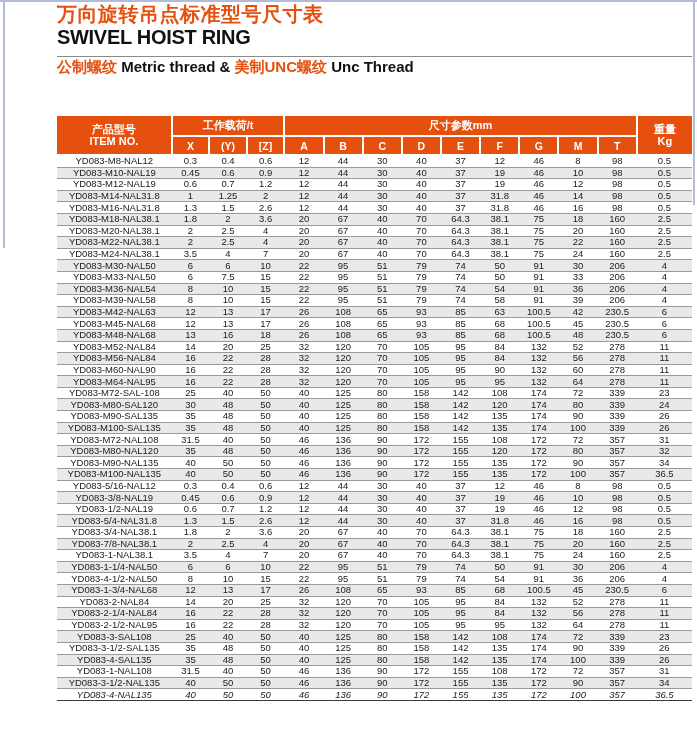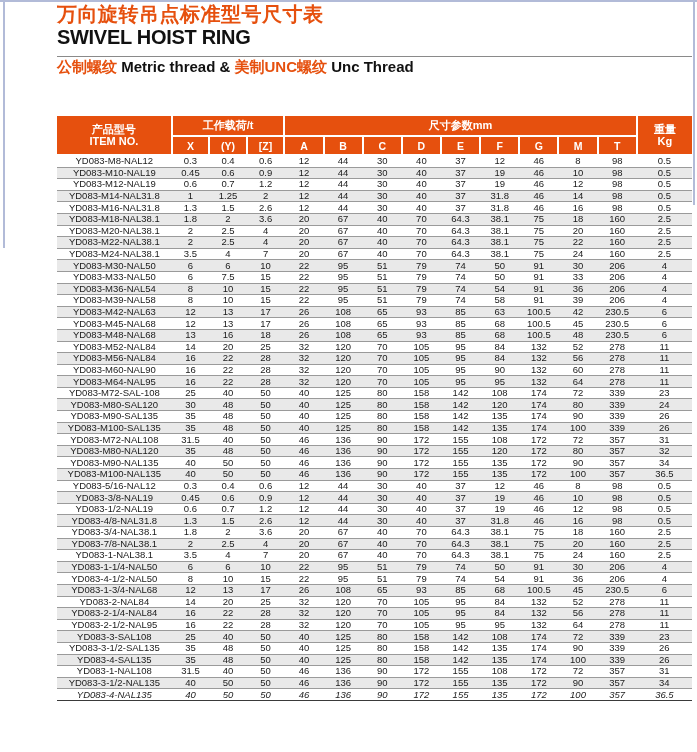--- a/index.html
+++ b/index.html
@@ -607,21 +607,21 @@
             <td>30</td>
             <td>40</td>
             <td>37</td>
             <td>19</td>
             <td>46</td>
             <td>12</td>
             <td>98</td>
             <td>0.5</td>
           </tr>
           <tr>
-            <td>YD083-4/8-NAL31.8</td>
+            <td>YD083-5/4-NAL31.8</td>
             <td>1.3</td>
             <td>1.5</td>
             <td>2.6</td>
             <td>12</td>
             <td>44</td>
             <td>30</td>
             <td>40</td>
             <td>37</td>
             <td>31.8</td>
             <td>46</td>

